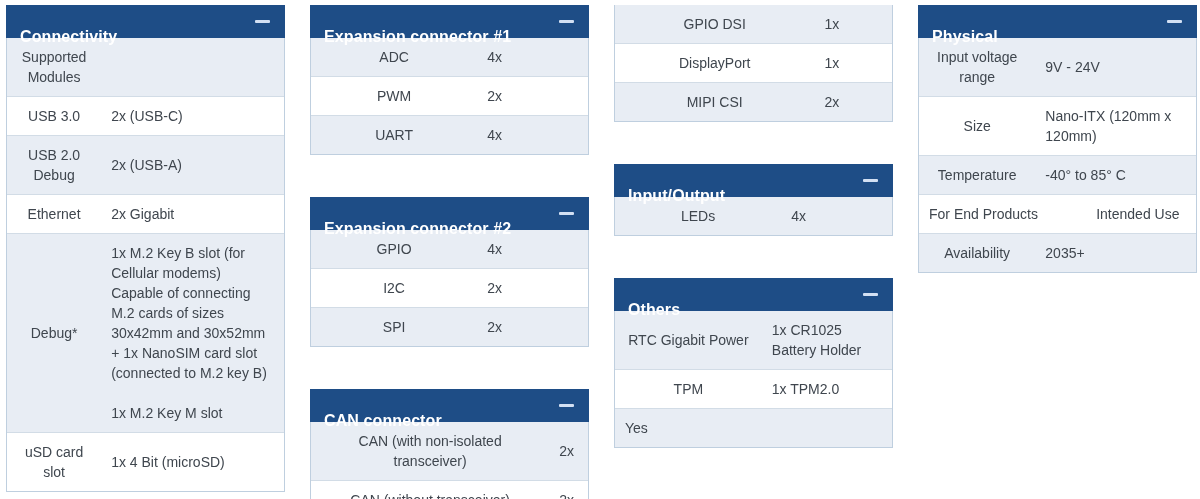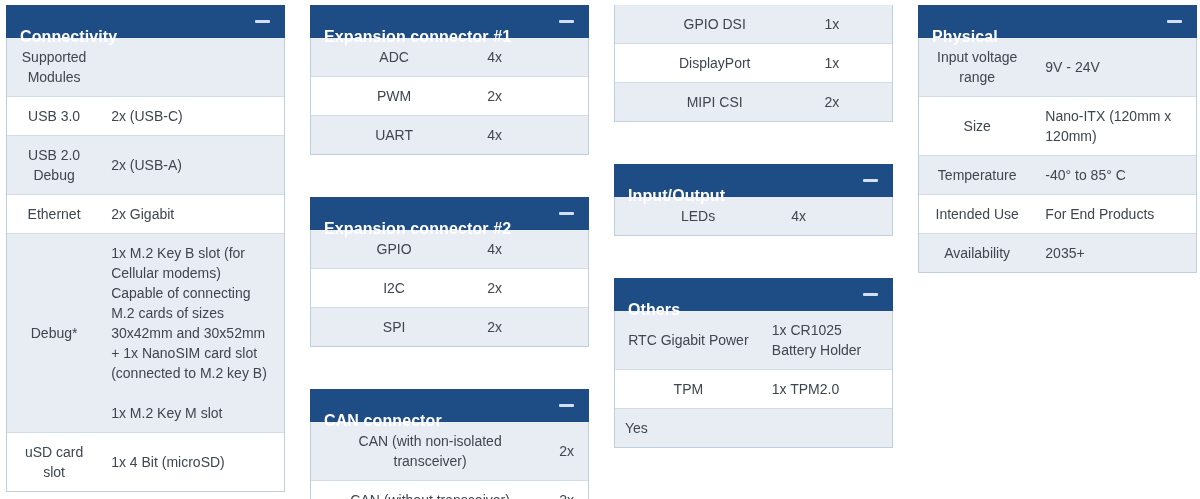--- a/index.html
+++ b/index.html
@@ -258,22 +258,22 @@
           </div>
           <div class="row">
             <div class="cell label">Size</div>
             <div class="cell value">Nano-ITX (120mm x 120mm)</div>
           </div>
           <div class="row alt">
             <div class="cell label">Temperature</div>
             <div class="cell value">-40° to 85° C</div>
           </div>
           <div class="row">
+            <div class="cell value">For End Products</div>
             <div class="cell label">Intended Use</div>
-            <div class="cell value">For End Products</div>
           </div>
           <div class="row alt">
             <div class="cell label">Availability</div>
             <div class="cell value">2035+</div>
           </div>
         </div>
       </section>
     </div>
   </div>
 

